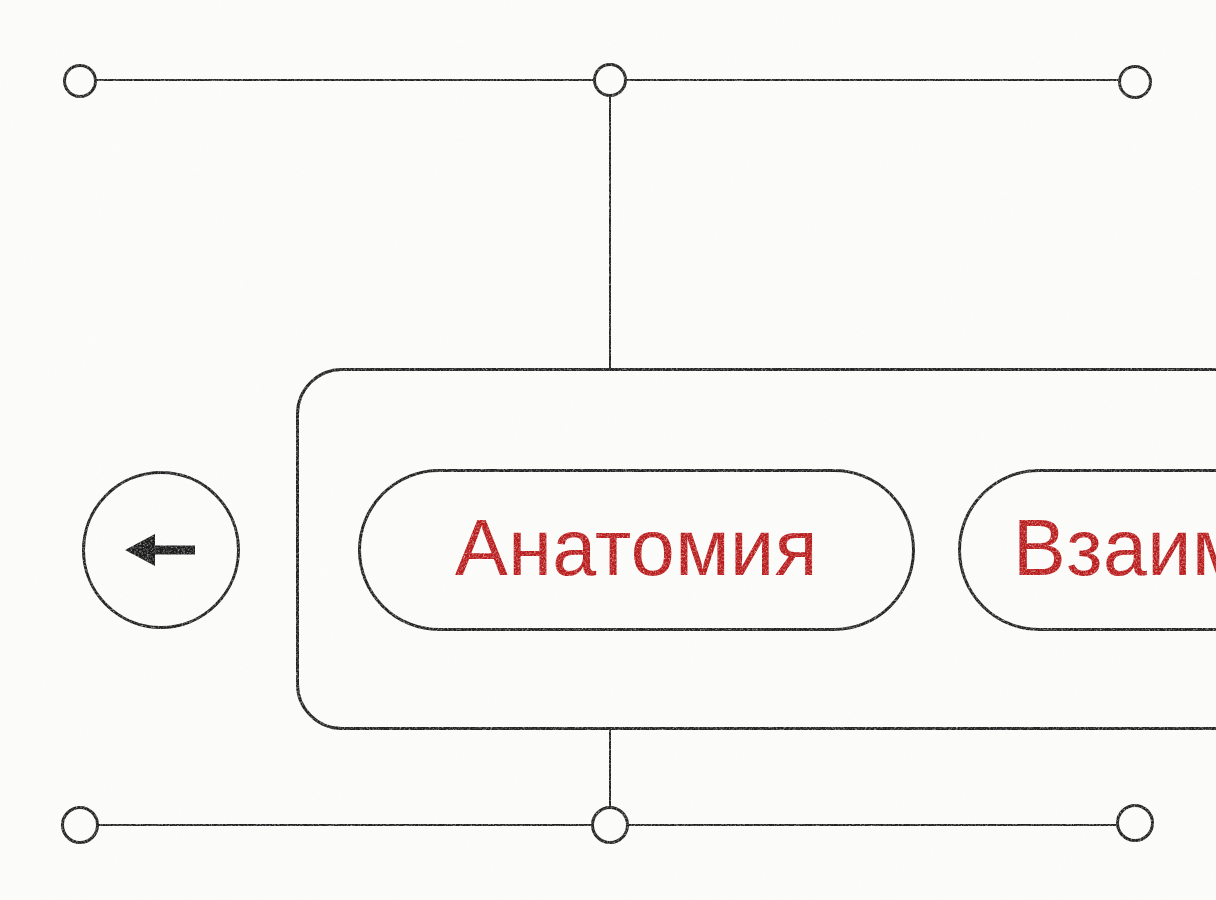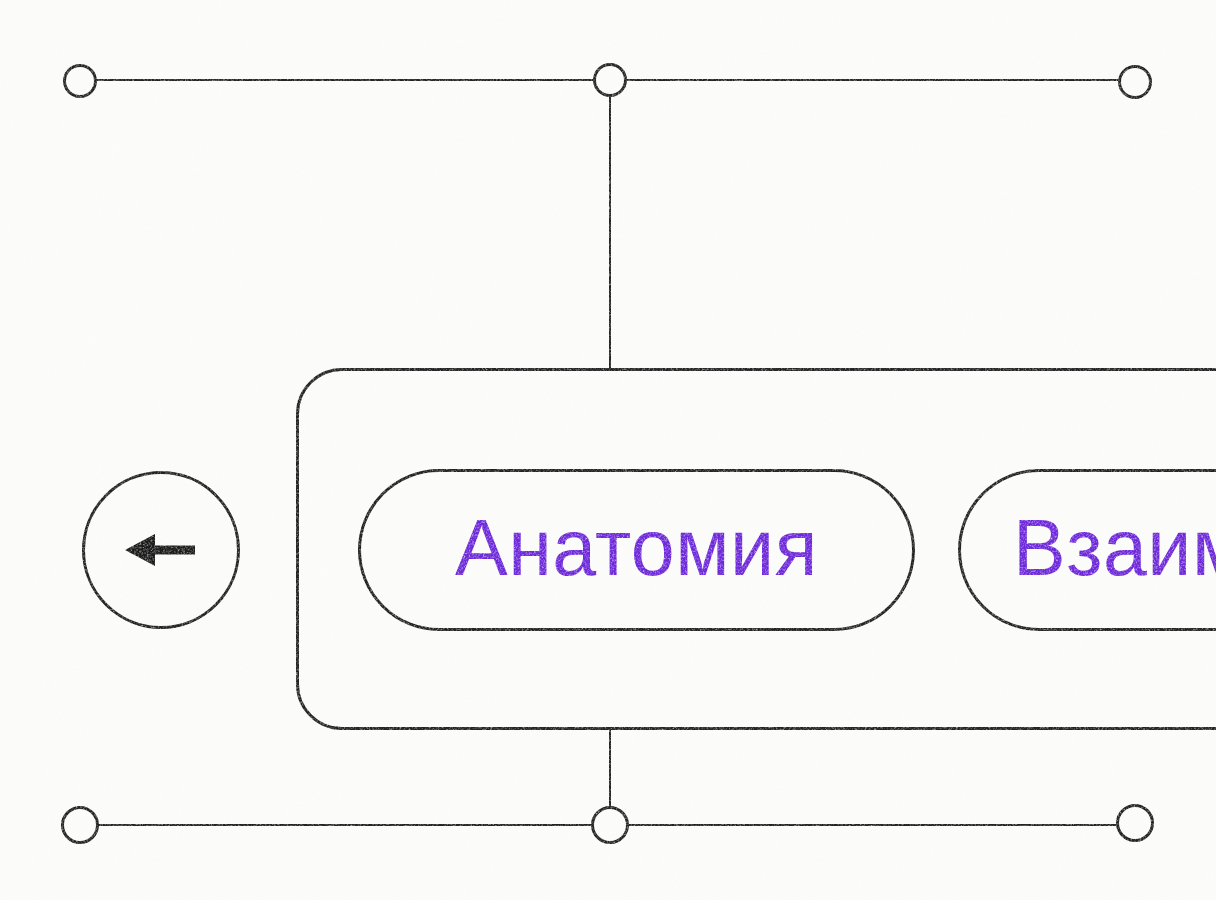--- a/index.html
+++ b/index.html
@@ -81,21 +81,21 @@
     box-sizing: border-box;
     background: #fbfbf9;
     display: flex;
     align-items: center;
     justify-content: center;
     cursor: pointer;
   }
   .chip-label {
     font-size: 79px;
     letter-spacing: 0.5px;
-    color: #6d28d9;
+    color: #b91c1c;
     white-space: nowrap;
     line-height: 1;
     padding-bottom: 6px;
   }
   .chip.anatomy {
     left: 358px;
     top: 469px;
     width: 557px;
   }
   .chip.interaction {

